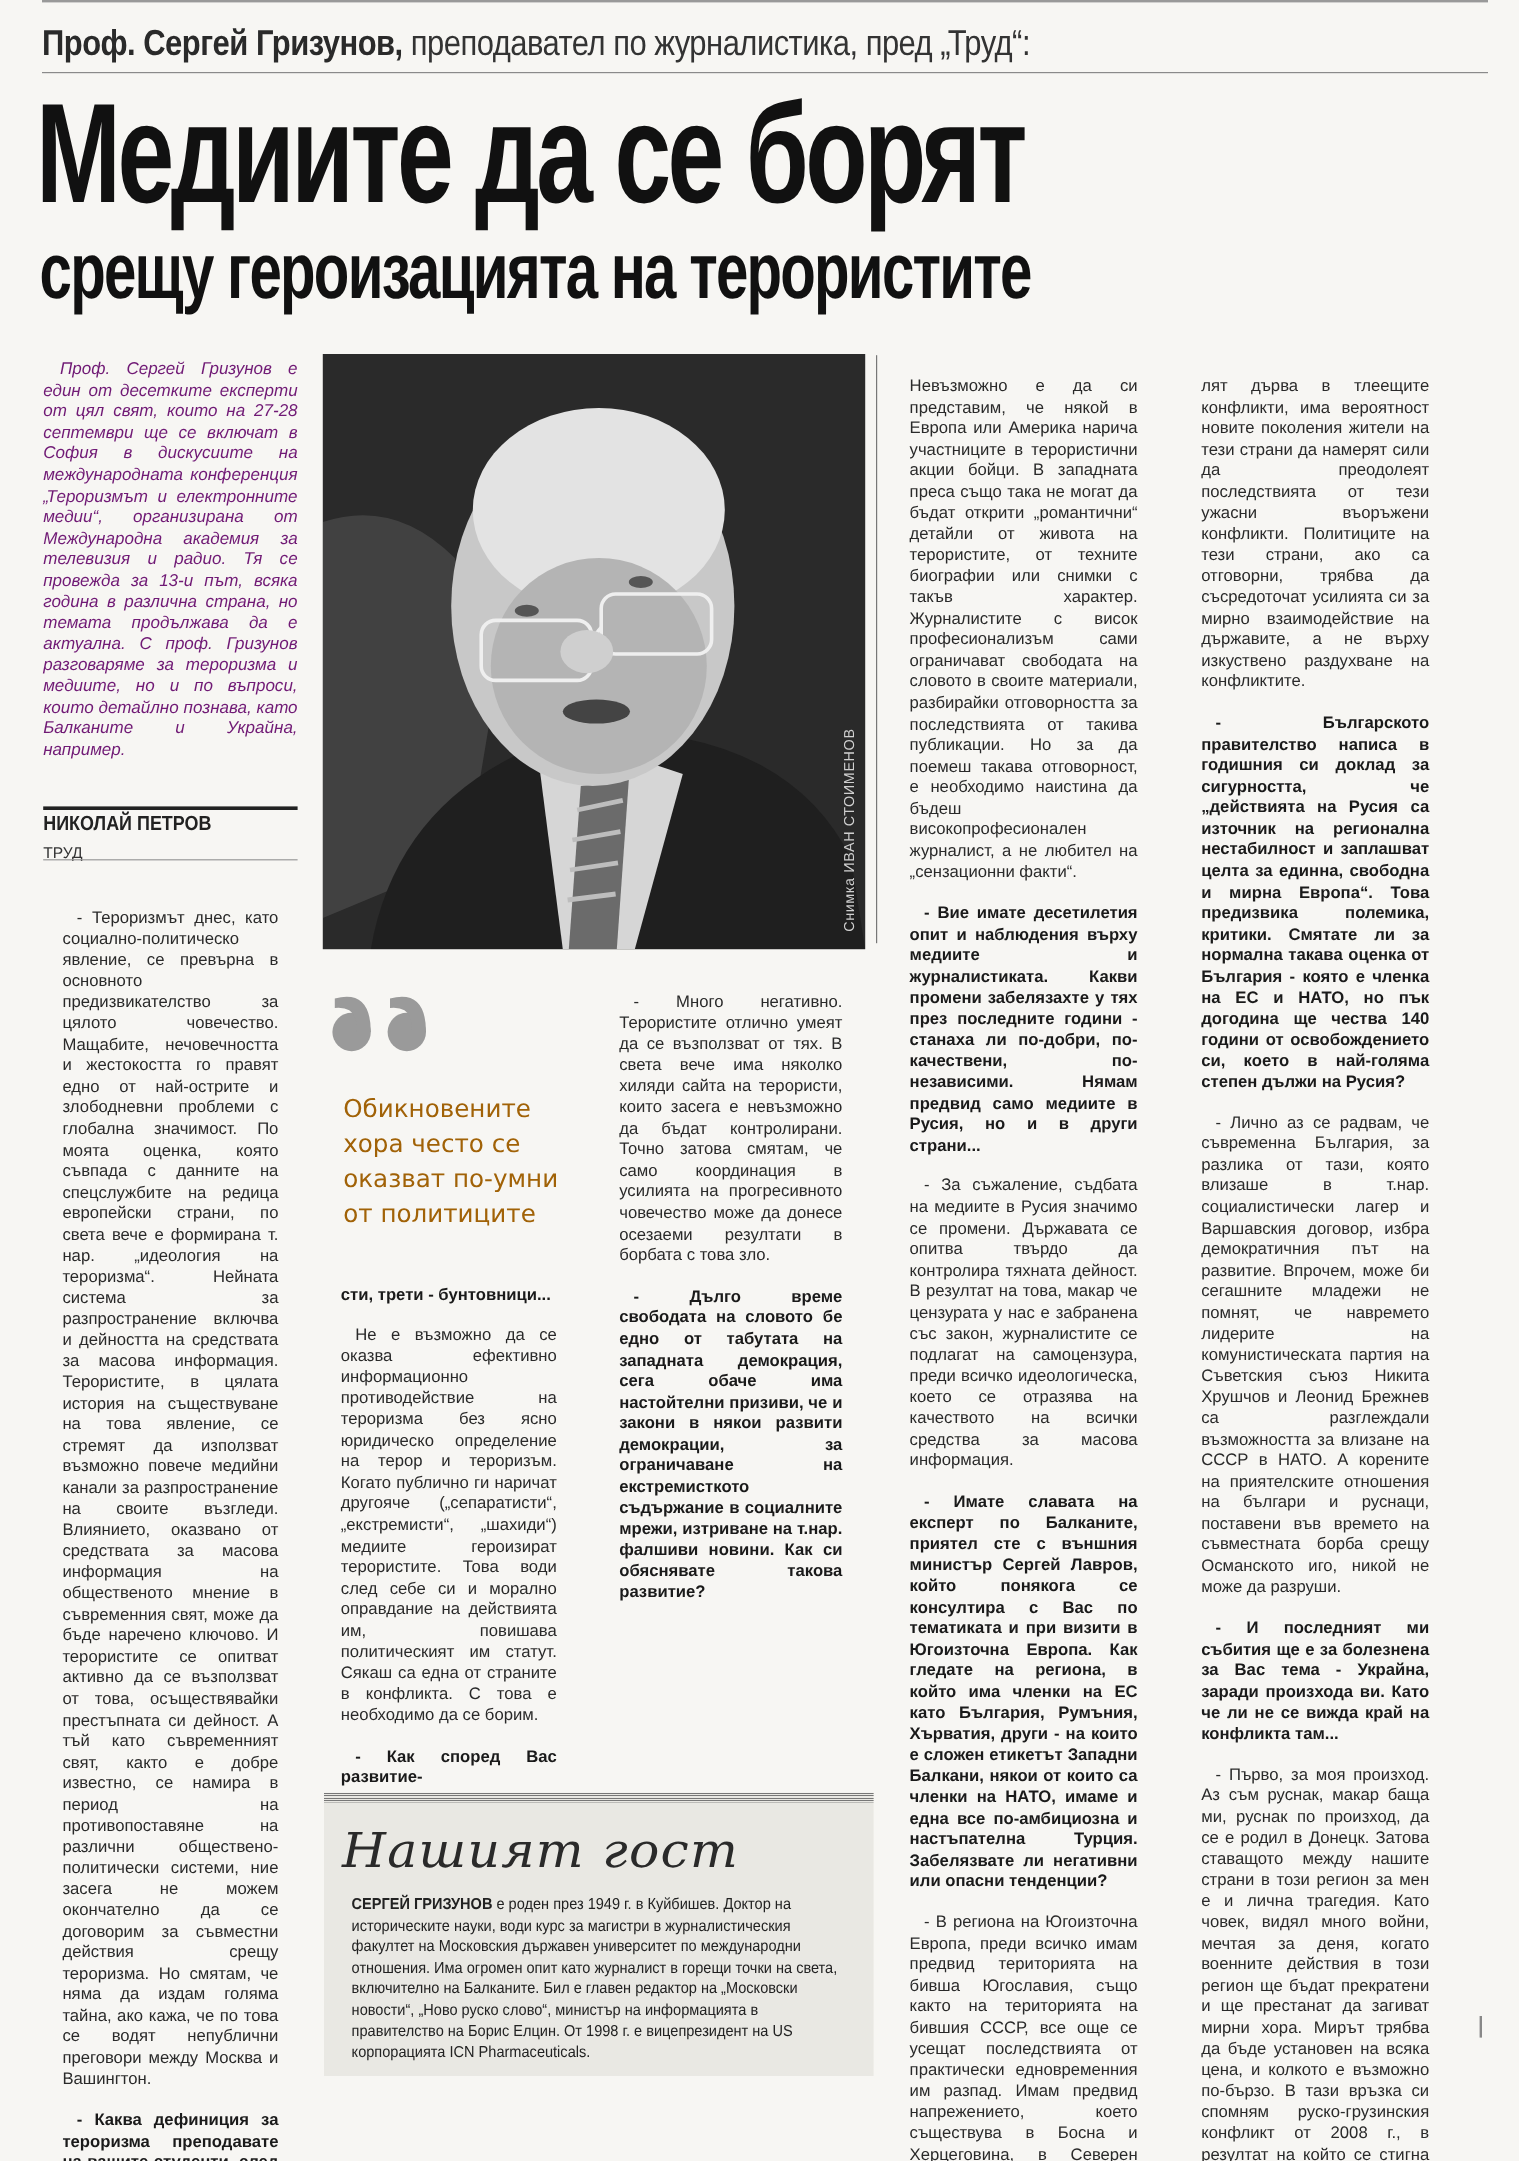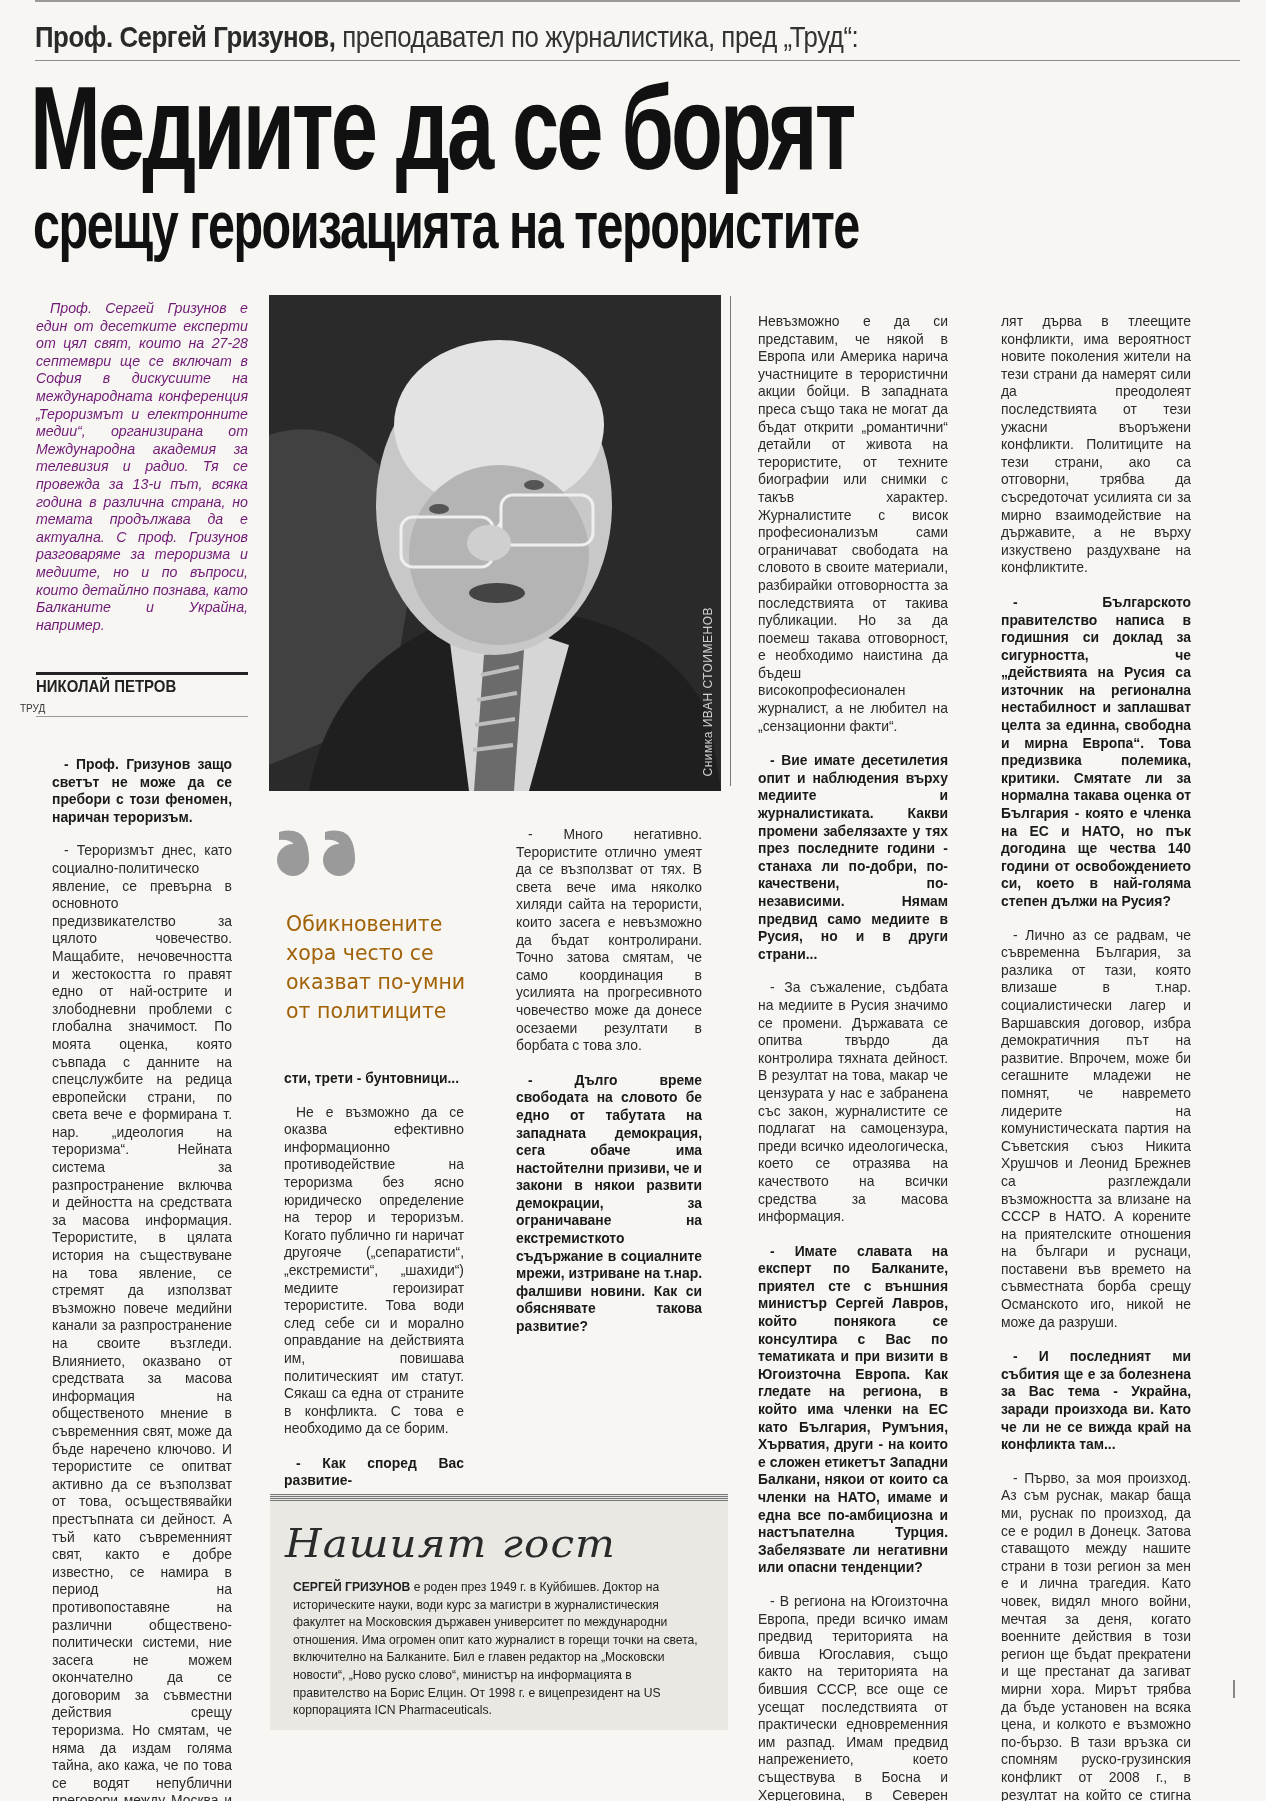--- a/index.html
+++ b/index.html
@@ -34,21 +34,21 @@
   .lede {
     position: absolute; left: 36px; top: 300px; width: 212px;
     font-style: italic; font-size: 14.2px; line-height: 17.6px; color: #701a75;
     text-align: justify; text-indent: 14px;
   }
   .byline-rule { position: absolute; left: 36px; top: 672px; width: 212px; height: 3px; background: #222; }
   .byline-name {
     position: absolute; left: 36px; top: 677px; font-weight: bold; font-size: 17px;
     color: #222; transform: scaleX(0.88); transform-origin: left top; white-space: nowrap;
   }
-  .byline-paper { position: absolute; left: 20px; top: 703px; font-size: 10px; color: #333; }
+  .byline-paper { position: absolute; left: 36px; top: 703px; font-size: 13px; color: #333; }
   .byline-rule2 { position: absolute; left: 36px; top: 716px; width: 212px; height: 1px; background: #999; }
   .col {
     position: absolute; font-size: 13.9px; line-height: 17.6px; color: #2a2a2a;
     text-align: justify; hyphens: manual;
   }
   .col p { margin: 16px; text-indent: 12px; }
   .col p.q { font-weight: bold; color: #1a1a1a; }
   .col p.gap { margin-top: 17px; }
   .col p.noind { text-indent: 0; }
   .c1 { left: 36px; top: 740px; width: 212px; }
@@ -132,21 +132,20 @@
 
 <svg class="quote-mark" width="96" height="56" viewBox="0 0 96 56">
   <circle cx="20" cy="38" r="16" fill="#9a9a9a"></circle>
   <path d="M6 10 Q36 2 36 38 L24 38 Q26 16 6 18 Z" fill="#9a9a9a"></path>
   <circle cx="66" cy="38" r="16" fill="#9a9a9a"></circle>
   <path d="M52 10 Q82 2 82 38 L70 38 Q72 16 52 18 Z" fill="#9a9a9a"></path>
 </svg>
 <div class="pull-quote">Обикновените хора често се оказват по-умни от политиците</div>
 
 <div class="col c1">
-  <p class="q noind" style="text-indent:12px">- Проф. Гризунов защо светът не може да се пребори с този феномен, наричан тероризъм.</p>
   <p>- Тероризмът днес, като социално-политическо явление, се превърна в основното предизвикателство за цялото човечество. Мащабите, нечовечността и жестокостта го правят едно от най-острите и злободневни проблеми с глобална значимост. По моята оценка, която съвпада с данните на спецслужбите на редица европейски страни, по света вече е формирана т. нар. „идеология на тероризма“. Нейната система за разпространение включва и дейността на средствата за масова информация. Терористите, в цялата история на съществуване на това явление, се стремят да използват възможно повече медийни канали за разпространение на своите възгледи. Влиянието, оказвано от средствата за масова информация на общественото мнение в съвременния свят, може да бъде наречено ключово. И терористите се опитват активно да се възползват от това, осъществявайки престъпната си дейност. А тъй като съвременният свят, както е добре известно, се намира в период на противопоставяне на различни обществено-политически системи, ние засега не можем окончателно да се договорим за съвместни действия срещу тероризма. Но смятам, че няма да издам голяма тайна, ако кажа, че по това се водят непублични преговори между Москва и Вашингтон.</p>
   <p class="q gap">- Каква дефиниция за тероризма преподавате на вашите студенти, след като няма такава любител от ООН. А едни медии наричат определени организации и индивиди терористи, други - екстреми-</p>
 </div>
 
 <div class="col c2">
   <p class="q noind">сти, трети - бунтовници...</p>
   <p>Не е възможно да се оказва ефективно информационно противодействие на тероризма без ясно юридическо определение на терор и тероризъм. Когато публично ги наричат другояче („сепаратисти“, „екстремисти“, „шахиди“) медиите героизират терористите. Това води след себе си и морално оправдание на действията им, повишава политическият им статут. Сякаш са една от страните в конфликта. С това е необходимо да се борим.</p>
   <p class="q gap">- Как според Вас развитие-</p>
 </div>
 

